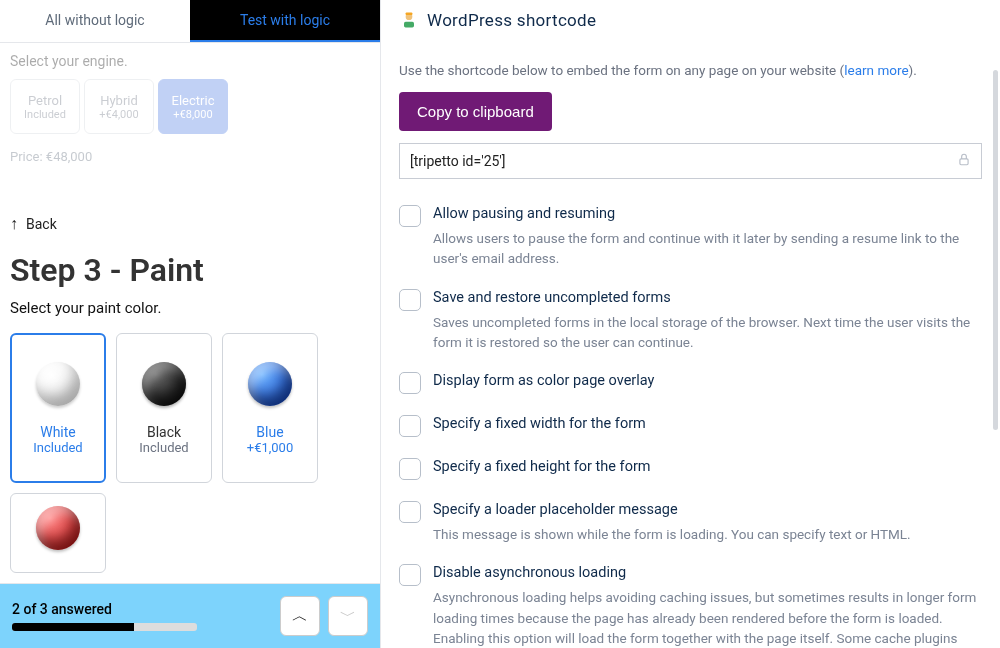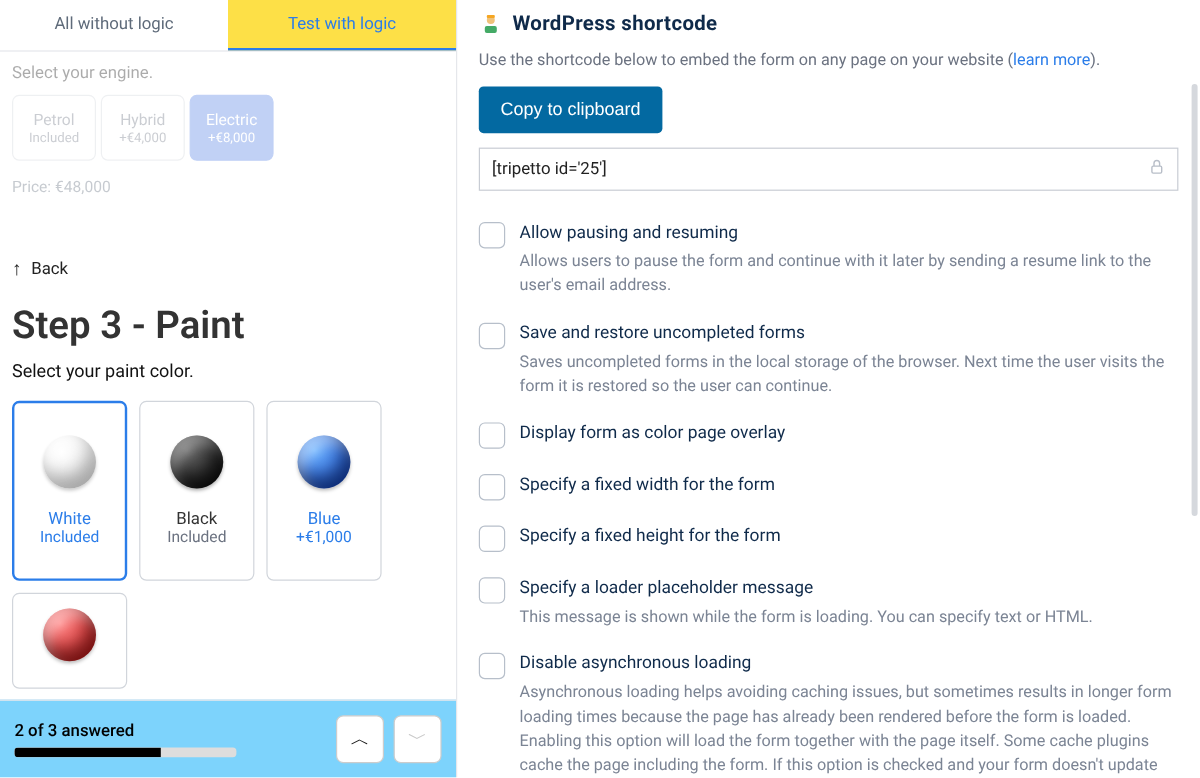--- a/index.html
+++ b/index.html
@@ -1,20 +1,20 @@
 <!DOCTYPE html>
 <html><head>
   <meta charset="utf-8">
   <style>
     * { box-sizing: border-box; margin: 0; padding: 0; }
     body { font-family: -apple-system, BlinkMacSystemFont, "Segoe UI", Roboto, sans-serif; color: #333; background: #fff; width: 1000px; height: 648px; overflow: hidden; display: flex; }
     .left { width: 381px; border-right: 1px solid #e5e7eb; display: flex; flex-direction: column; position: relative; }
     .tabs { display: flex; border-bottom: 1px solid #e5e7eb; }
     .tab { flex: 1; text-align: center; padding: 12px 15px; font-size: 14px; color: #5f6b7a; cursor: pointer; }
-    .tab.active { color: #2b7de9; border-bottom: 2px solid #2b7de9; background:#fde047; }
+    .tab.active { color: #2b7de9; border-bottom: 2px solid #2b7de9; background:#000000; }
 
     .faded { padding: 10px 10px 0 10px; opacity: .35; }
     .q-label { font-size: 14px; color: #111; margin-bottom: 10px; }
     .eng-row { display: flex; gap: 4px; }
     .eng-card { width: 70px; height: 55px; border: 1px solid #d1d5db; border-radius: 6px; display:flex; flex-direction:column; align-items:center; justify-content:center; font-size: 13px; color:#6b7280; }
     .eng-card .sml { font-size: 11px; }
     .eng-card.sel { background:#4f7de4; color:#fff; border-color:#4f7de4; }
     .price-line { margin-top: 15px; font-size: 13px; color:#5f6b7a; }
 
     .step-wrap { padding: 10px 10px 0 10px; }
@@ -39,25 +39,25 @@
     .footer { position:absolute; left:0; right:0; bottom:0; background:#7dd3fc; border-top:1px solid #e5e7eb; padding: 12px 12px; display:flex; align-items:center; justify-content:space-between; }
     .prog-wrap { }
     .prog-label { font-size: 14px; color:#000; margin-bottom: 6px; font-weight:500; }
     .prog-bar { width: 185px; height:8px; background:#ddd; border-radius:3px; overflow:hidden; }
     .prog-fill { height:100%; width:66%; background:#000; }
     .nav-btns { display:flex; gap:8px; }
     .nav-btn { width:40px; height:40px; border:1px solid #ccc; border-radius:6px; background:#fff; display:flex; align-items:center; justify-content:center; cursor:pointer; font-size:16px; color:#111; }
     .nav-btn.disabled { color:#c8c8c8; }
 
     .right { flex:1; padding: 10px 18px 0 18px; overflow:hidden; position:relative; }
-    .panel-title { font-size: 17px; color:#0f2a4a; letter-spacing:.3px; display:flex; align-items:center; gap:8px; margin-bottom: 12px; font-weight: bold; }
+    .panel-title { font-size: 17px; color:#0f2a4a; letter-spacing:.3px; display:flex; align-items:center; gap:8px; margin-bottom: 32px; }
     .person-icon { width:20px; height:20px; display:inline-block; }
     .help-line { font-size: 13.5px; color:#6b7280; margin-bottom: 14px; }
     .link { color:#2b7de9; cursor:pointer; }
-    .copy-btn { background:#0369a1; color:#fff; border:none; padding: 11px 18px; font-size:15px; border-radius:4px; cursor:pointer; margin-bottom: 12px; }
+    .copy-btn { background:#701a75; color:#fff; border:none; padding: 11px 18px; font-size:15px; border-radius:4px; cursor:pointer; margin-bottom: 12px; }
     .code-box { border:1px solid #c8ccd4; border-radius:0; padding: 9px 34px 9px 10px; font-size: 14px; color:#222; position:relative; margin-bottom: 26px; }
     .lock-icon { position:absolute; right:10px; top:50%; transform:translateY(-50%); color:#b8bec8; }
 
     .opt { display:flex; gap:12px; margin-bottom: 20px; }
     .chk { width:22px; height:22px; border:1.5px solid #b7bfca; border-radius:5px; flex-shrink:0; cursor:pointer; }
     .opt-body .opt-title { font-size: 14.5px; color:#0f2a4a; margin-bottom: 6px; }
     .opt-body .opt-desc { font-size: 13.5px; color:#7b8494; line-height:1.5; }
 
     .scroll-ind { position:absolute; right:2px; top:70px; width:5px; height:360px; background:#d5d8dd; border-radius:3px; }
   </style>

